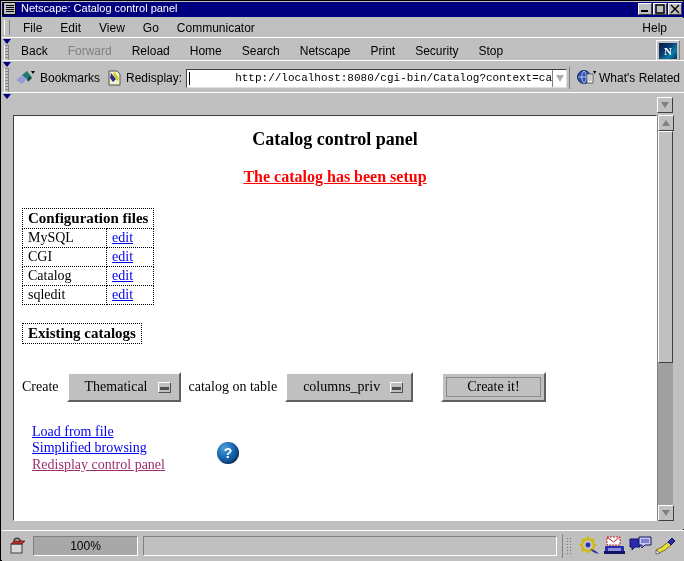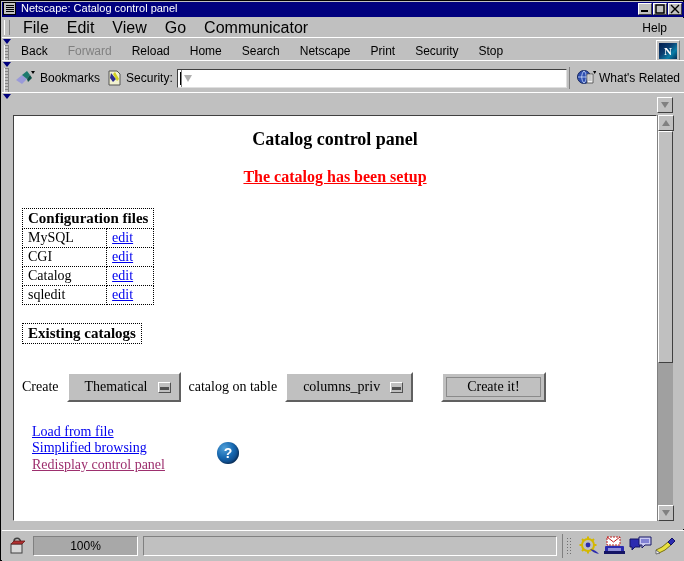--- a/index.html
+++ b/index.html
@@ -66,21 +66,21 @@
     width: 682px; height: 19px;
     background: #c0c0c0;
     display: flex; align-items: center;
     box-sizing: border-box;
   }
   .menu-grip {
     width: 4px; height: 15px; margin-left: 2px; margin-right: 4px;
     border-left: 1px solid #fff; border-right: 1px solid #808080;
   }
   .menu-item {
-    font-size: 16px; color: #000; padding: 1px 9px;
+    font-size: 12px; color: #000; padding: 1px 9px;
     white-space: nowrap;
   }
   .menu-help { position: absolute; right: 8px; font-size: 12px; }
 
   
   .toolbar {
     position: absolute; left: 1px;
     width: 682px;
     background: #c0c0c0;
     box-sizing: border-box;
@@ -489,24 +489,25 @@
     </div>
     <div class="loc-label">Bookmarks</div>
 
     <div class="loc-page-icon">
       <svg width="16" height="18" viewBox="0 0 16 18">
         <path d="M3 2 h8 l3 3 v11 h-11 z" fill="#f2f2d0" stroke="#555" stroke-width="1"></path>
         <path d="M5 4 l5 6 l-3 3 l-3 -4 z" fill="#2b2b8f"></path>
         <path d="M9 3 l4 7 l-2 2 l-4 -7 z" fill="#cfcf22"></path>
       </svg>
     </div>
-    <div class="loc-label">Security:</div>
+    <div class="loc-label">Redisplay:</div>
 
     <div class="urlbar">
       <div class="url-caret"></div>
+      <div class="url-text" title="Enter URL">http://localhost:8080/cgi-bin/Catalog?context=ca</div>
       <div class="url-drop">
         <div class="dropcaret"></div>
       </div>
     </div>
 
     <div class="whats-related">
       <svg width="20" height="18" viewBox="0 0 20 18">
         <circle cx="8" cy="8" r="6.5" fill="#2f4fb0" stroke="#12245e" stroke-width="1"></circle>
         <path d="M2 8 h13 M8 1.8 c3 3 3 9.5 0 12.4 M8 1.8 c-3 3 -3 9.5 0 12.4" stroke="#cfe0ff" stroke-width="0.8" fill="none"></path>
         <path d="M11 5 h6 v9 h-6 z" fill="#f4f4f4" stroke="#444" stroke-width="0.8"></path>

